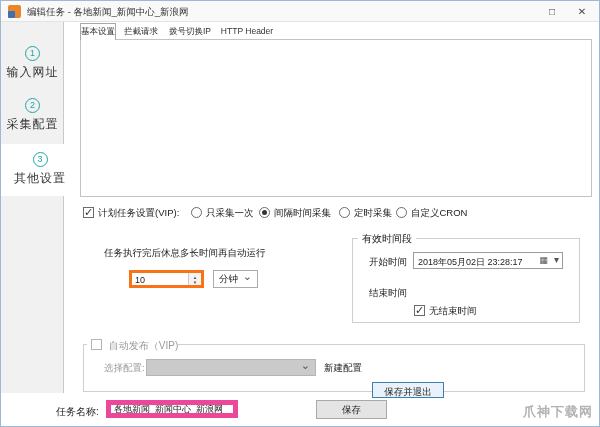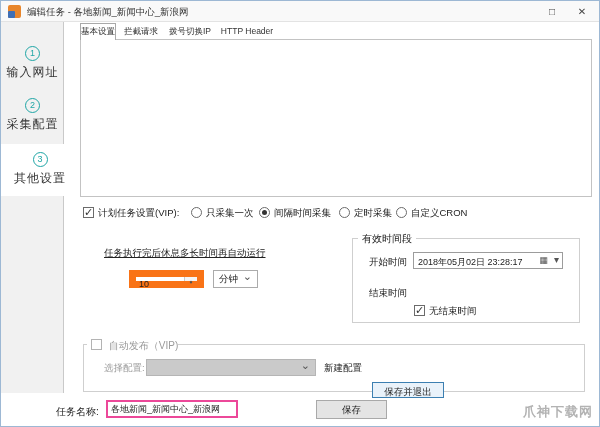--- a/index.html
+++ b/index.html
@@ -41,26 +41,26 @@
 
   
   .lbl { position:absolute; white-space:nowrap; color:#222; }
   .lbl.dim { color:#9a9a9a; }
   .cb { position:absolute; width:11px; height:11px; border:1px solid #6b6b6b; background:#fff; }
   .cb.on::before { content:"✓"; position:absolute; left:0px; top:-2px; font-size:11px; color:#333; }
   .cb.dim { border-color:#b3b3b3; }
   .rd { position:absolute; width:11px; height:11px; border:1px solid #6b6b6b; border-radius:50%; background:#fff; }
   .rd.on::after { content:""; position:absolute; left:2px; top:2px; width:5px; height:5px;
                   border-radius:50%; background:#333; }
-  .txt { position:absolute; border:2px solid #ec4899; background:#fff; font-family:"Liberation Sans",sans-serif;
+  .txt { position:absolute; border:5px solid #ec4899; background:#fff; font-family:"Liberation Sans",sans-serif;
          font-size:9px; color:#222; padding:0 3px; }
   .txt:disabled { background:#f4f4f4; color:#b0b0b0; border-color:#c8c8c8; }
   .dd-btn { position:absolute; background:#e7e7e7; border:1px solid #b2b2b2; text-align:center; }
   .dd-btn .arrow-down::before { content:"▼"; font-size:6px; color:#555; position:relative; top:-3px; }
-  .spinner { position:absolute; border:7px solid #f97316; background:#fff;text-align:right; }
+  .spinner { position:absolute; border:3px solid #f97316; background:#fff;text-align:right; }
   .spin-val { position:absolute; left:3px; top:2px; font-size:9px; }
   .spin-btns { position:absolute; right:0; top:0; bottom:0; width:13px; border-left:1px solid #c9c9c9;
                background:#f4f4f4; }
   .spin-up, .spin-dn { position:absolute; left:0; width:100%; height:50%; text-align:center; }
   .spin-up::before { content:"▲"; font-size:4.5px; color:#555; position:relative; top:-3px; }
   .spin-dn { bottom:0; }
   .spin-dn::before { content:"▼"; font-size:4.5px; color:#555; position:relative; top:-4px; }
   .link { position:absolute; color:#0a58c0; text-decoration:underline; font-size:9.5px; cursor:pointer; white-space:nowrap; }
   .groupbox { position:absolute; border:1px solid #cfcfcf; }
   .groupbox-title { position:absolute; background:#fff; padding:0 4px; font-size:10px; white-space:nowrap; }
@@ -71,21 +71,21 @@
   .datefield { position:absolute; border:1px solid #9c9c9c; background:#fff; font-size:9px; }
   .datefield .date-text { position:absolute; left:4px; top:3px; white-space:nowrap; }
   .datefield .cal-icon::before { content:"▦"; position:absolute; right:14px; top:2px; font-size:9px; color:#555; }
   .datefield .cal-chev::before { content:"▾"; position:absolute; right:3px; top:1px; font-size:10px; color:#555; }
   .datefield.disabled { background:#f4f4f4; border-color:#c8c8c8; }
   .datefield.disabled .date-text { color:#b4b4b4; }
   .datefield.disabled .cal-icon::before, .datefield.disabled .cal-chev::before { color:#bdbdbd; }
   .btn { position:absolute; background:#e4e4e4; border:1px solid #a9a9a9; text-align:center;
          font-size:9.5px; color:#222; line-height:18px; cursor:pointer; }
   .btn.default { border:1px solid #3c7fb1; background:#e9f2fa; }
-  .ul { text-decoration:underline; }
+  .ul { }
   .watermark { position:absolute; right:6px; bottom:5px; font-size:13px; font-weight:bold; color:#b3b3b3; letter-spacing:1px; }
 </style>
 </head>
 <body>
 
 <div id="stage">
 
   <div class="titlebar">
     <div class="app-icon"></div>
     <div class="title-text">编辑任务 - 各地新闻_新闻中心_新浪网</div>

